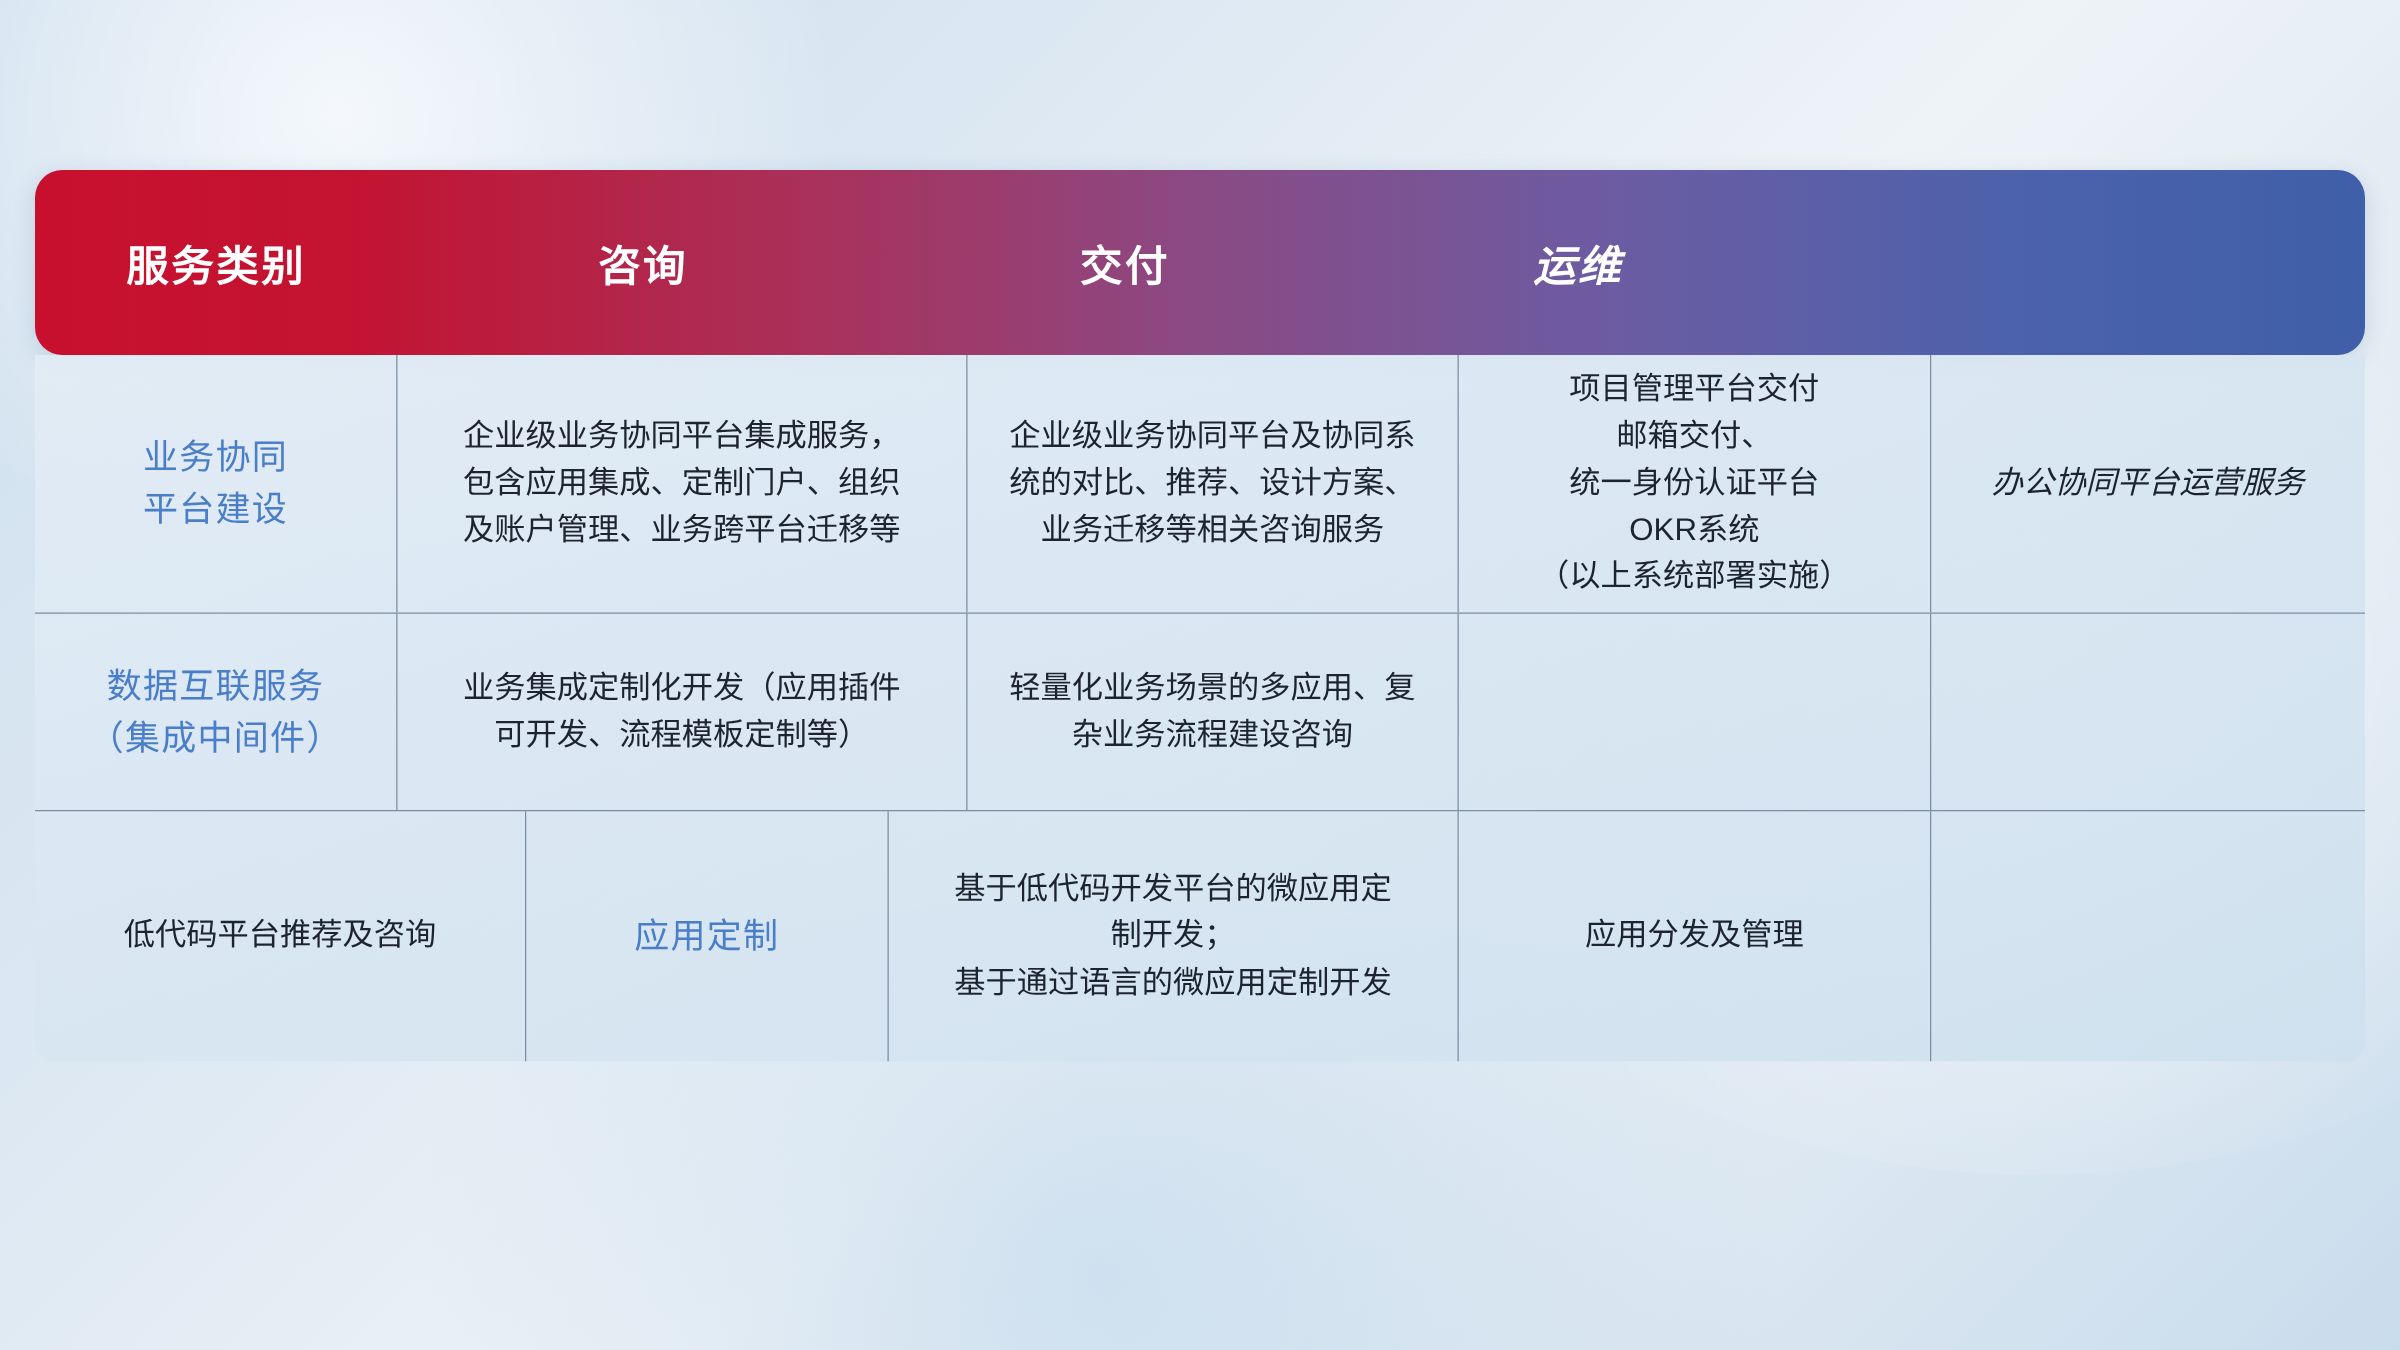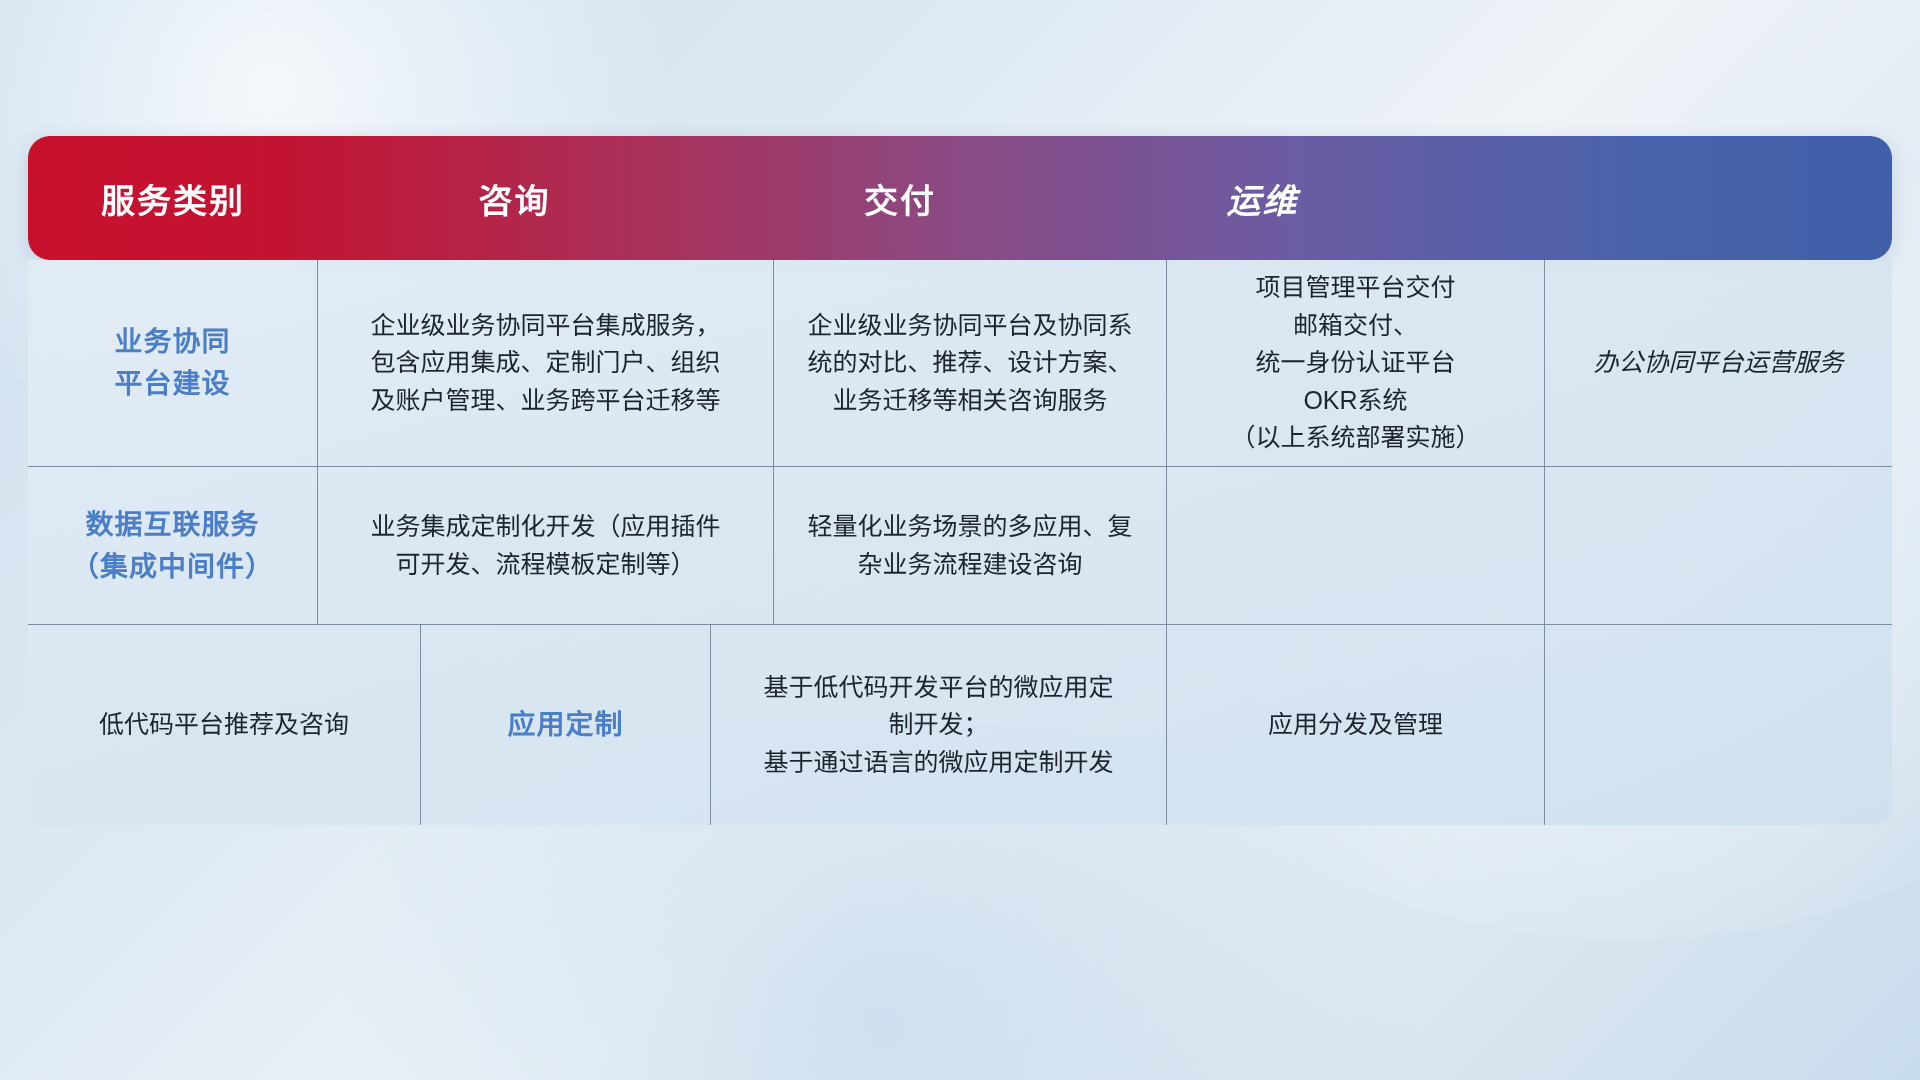--- a/index.html
+++ b/index.html
@@ -39,21 +39,21 @@
   .table-wrap {
     position: absolute;
     left: 28px;
     top: 136px;
     width: 1864px;
   }
 
   
   .table-header {
     display: flex;
-    height: 124px;
+    height: 148px;
     border-radius: 22px;
     overflow: hidden;
     background: linear-gradient(90deg, #c8102e 0%, #c21432 14%, #a8325c 34%, #8a4a84 50%, #6b5ca3 68%, #4a62ab 86%, #3f5fa8 100%);
     box-shadow: 0 4px 18px rgba(60,90,140,0.18);
   }
   .th {
     display: flex;
     align-items: center;
     justify-content: center;
     color: #ffffff;
@@ -92,21 +92,21 @@
     font-size: 25px;
     line-height: 1.5;
     color: #1d2430;
     border-right: 1px solid #7c8da0;
     white-space: pre-line;
   }
   .td:last-child { border-right: none; }
 
   .td.category {
     color: #4a7ec8;
-    font-weight: bold;
+    font-weight: normal;
     font-size: 28px;
     letter-spacing: 1px;
     border-right: 1px solid #7c8da0;
   }
   .td.blank { }
 
   .row-1 { height: 206px; }
   .row-2 { height: 157px; }
   .row-3 { height: 200px; }
 </style>

